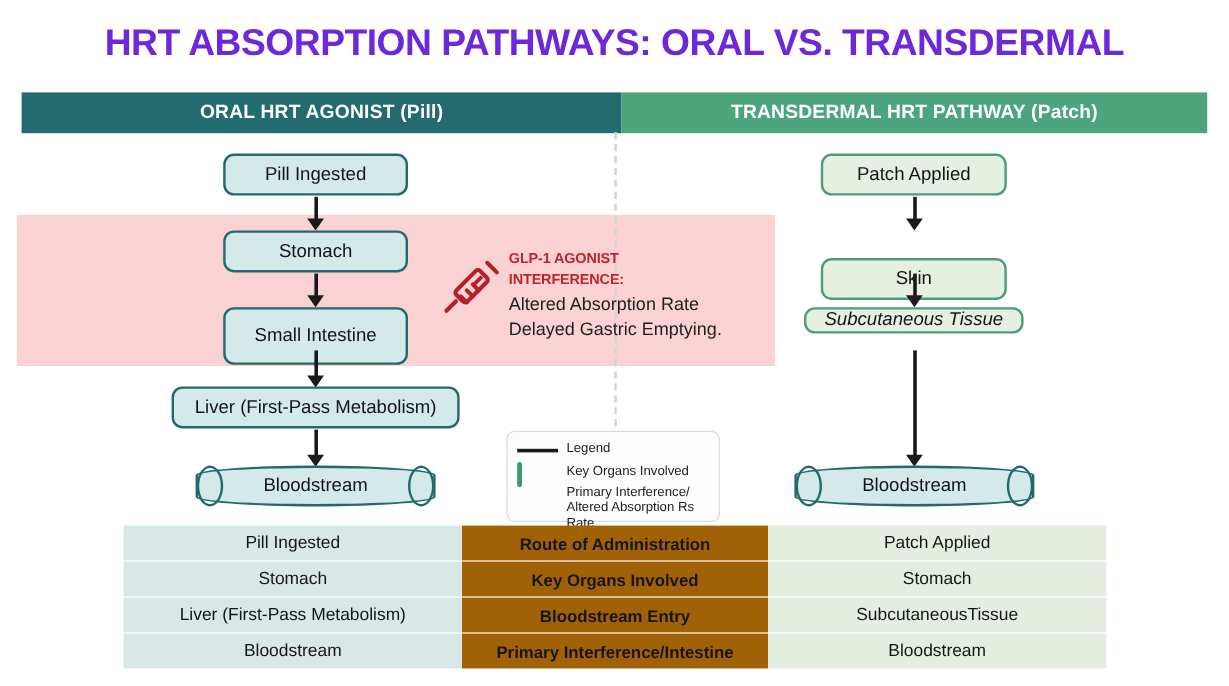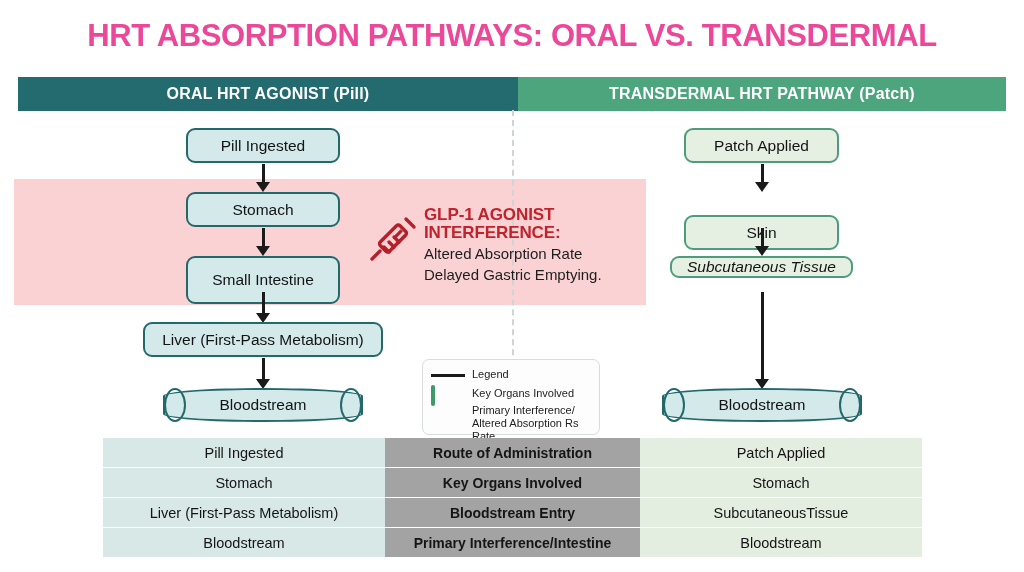--- a/index.html
+++ b/index.html
@@ -7,21 +7,21 @@
     width:1024px;height:572px;background:#ffffff;
     font-family:"Liberation Sans", sans-serif;
     overflow:hidden;position:relative;
   }
   #stage{position:relative;width:1024px;height:572px;}
 
   
   .title{
     position:absolute;left:0;top:18px;width:1024px;
     text-align:center;font-size:31px;font-weight:bold;
-    letter-spacing:-0.4px;color:#ec4899;white-space:nowrap;
+    letter-spacing:-0.4px;color:#6d28d9;white-space:nowrap;
   }
 
   
   .colhead{
     position:absolute;height:34px;line-height:34px;
     text-align:center;color:#ffffff;font-weight:bold;
     font-size:16px;letter-spacing:0.2px;
   }
   .colhead.left{left:18px;top:77px;width:500px;background:#236b6e;}
   .colhead.right{left:518px;top:77px;width:488px;background:#4da57e;}
@@ -72,21 +72,21 @@
   }
   .arrow .head{
     position:absolute;left:0;width:0;height:0;
     border-left:7px solid transparent;border-right:7px solid transparent;
     border-top:10px solid #1a1a1a;
   }
 
   
   .glp{position:absolute;left:424px;top:206px;width:210px;}
   .glp .hd{
-    font-size:17px;font-weight:bold;color:#c0232c;
+    font-size:12px;font-weight:bold;color:#c0232c;
     line-height:18px;letter-spacing:-0.1px;
   }
   .glp .bd{
     font-size:15px;color:#1d1d1d;line-height:19px;margin-top:2px;
   }
   .syringe{position:absolute;left:362px;top:207px;width:62px;height:62px;}
 
   
   .legend{
     position:absolute;left:422px;top:359px;width:178px;height:76px;
@@ -110,21 +110,21 @@
 
   
   .table{position:absolute;left:103px;top:438px;width:819px;}
   .trow{display:flex;height:29px;margin-bottom:1px;}
   .tcell{
     display:flex;align-items:center;justify-content:center;
     font-size:14.5px;color:#151515;white-space:nowrap;
     box-sizing:border-box;
   }
   .tcell.l{width:282px;background:#d7e8e6;}
-  .tcell.m{width:255px;background:#a3a3a3;font-weight:bold;font-size:14px;}
+  .tcell.m{width:255px;background:#a16207;font-weight:bold;font-size:14px;}
   .tcell.r{width:282px;background:#e4eee0;}
 
   
   .sparkle{
     position:absolute;left:960px;top:508px;width:34px;height:48px;
     background:radial-gradient(closest-side,rgba(255,255,255,.95),rgba(255,255,255,0));
     clip-path:polygon(50% 0%,62% 42%,100% 50%,62% 58%,50% 100%,38% 58%,0% 50%,38% 42%);
     pointer-events:none;
   }
 </style>

